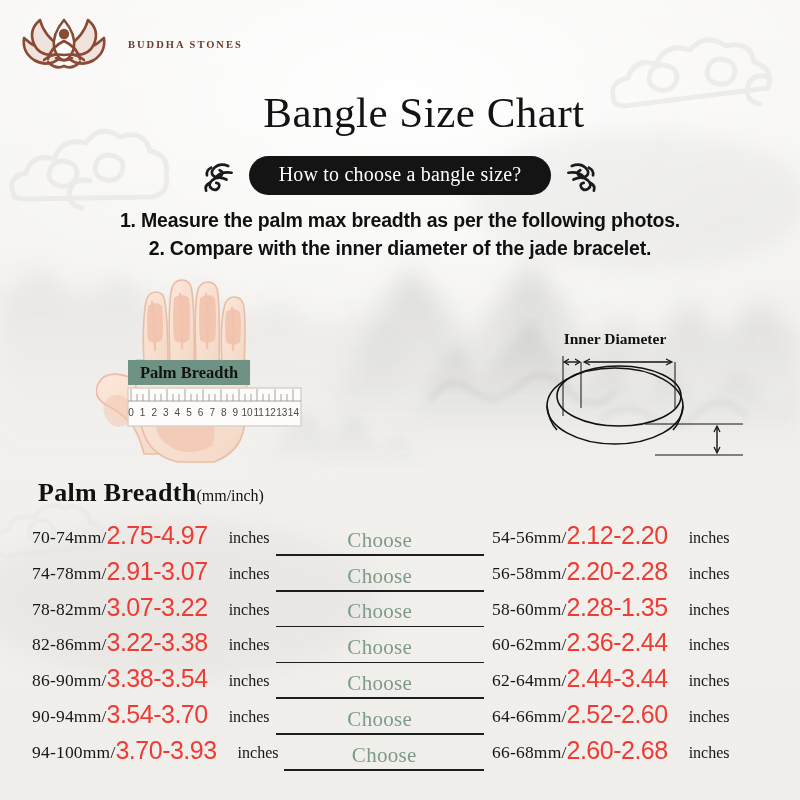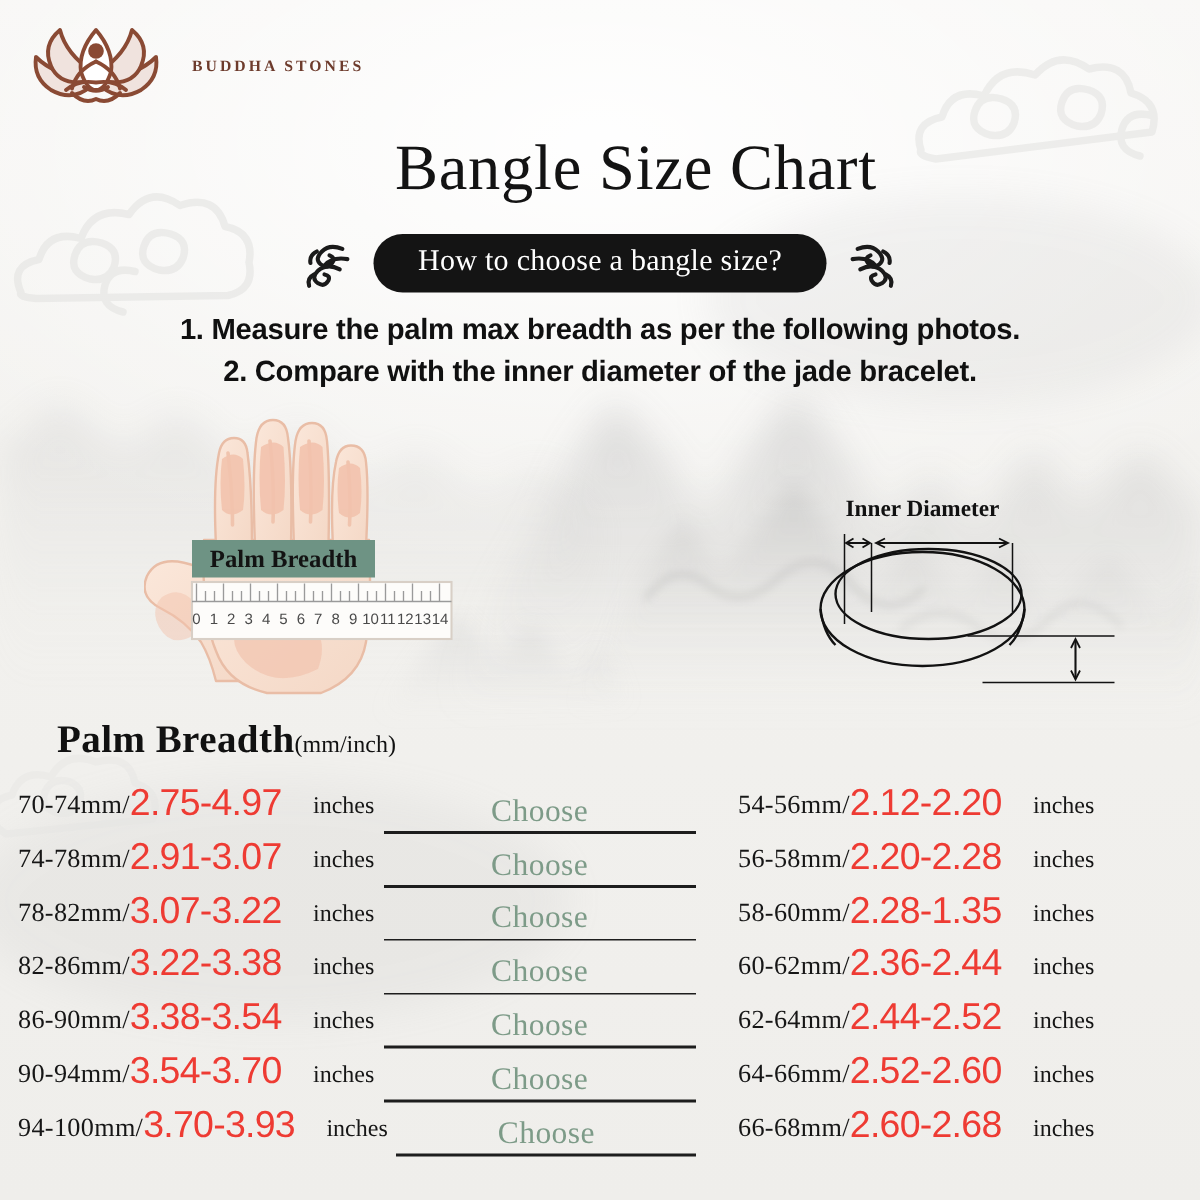--- a/index.html
+++ b/index.html
@@ -54,21 +54,21 @@
 
   
   .sec{position:absolute;font-family:"Liberation Serif",serif;color:#111;white-space:nowrap;}
   .sec .big{font-size:26px;font-weight:700;letter-spacing:.3px;}
   .sec .small{font-size:16px;}
   #sec-left{left:38px;top:478px;}
   #sec-right{left:497px;top:478px;}
 
   
   .col{position:absolute;}
-  #col-left{left:12px;top:522px;width:452px;text-align:center;}
+  #col-left{left:32px;top:522px;width:452px;text-align:center;}
   #col-right{left:492px;top:522px;width:300px;}
 
   .row{height:35.8px;display:flex;align-items:baseline;white-space:nowrap;}
   .mm{
     font-family:"Liberation Serif",serif;font-size:17.5px;color:#161616;letter-spacing:.2px;
   }
   .inch{
     font-family:"Liberation Sans",sans-serif;font-size:25px;color:#ee3b33;font-weight:400;
     letter-spacing:-.5px;line-height:1;position:relative;top:1px;
   }
@@ -420,21 +420,21 @@
         <span class="inch">2.28-1.35</span>
         <span class="unit">inches</span>
       </div>
       <div class="row">
         <span class="mm">60-62mm/</span>
         <span class="inch">2.36-2.44</span>
         <span class="unit">inches</span>
       </div>
       <div class="row">
         <span class="mm">62-64mm/</span>
-        <span class="inch">2.44-2.52</span>
+        <span class="inch">2.44-3.44</span>
         <span class="unit">inches</span>
       </div>
       <div class="row">
         <span class="mm">64-66mm/</span>
         <span class="inch">2.52-2.60</span>
         <span class="unit">inches</span>
       </div>
       <div class="row">
         <span class="mm">66-68mm/</span>
         <span class="inch">2.60-2.68</span>

